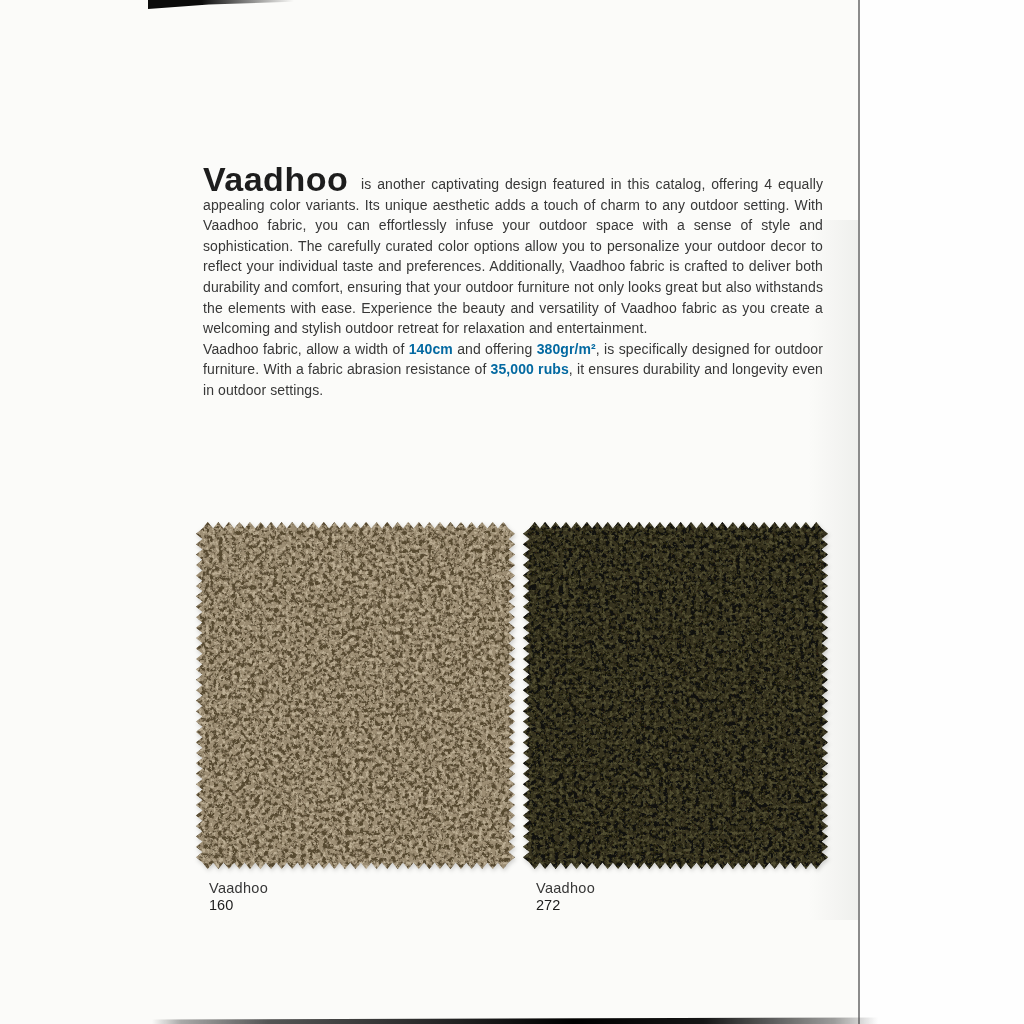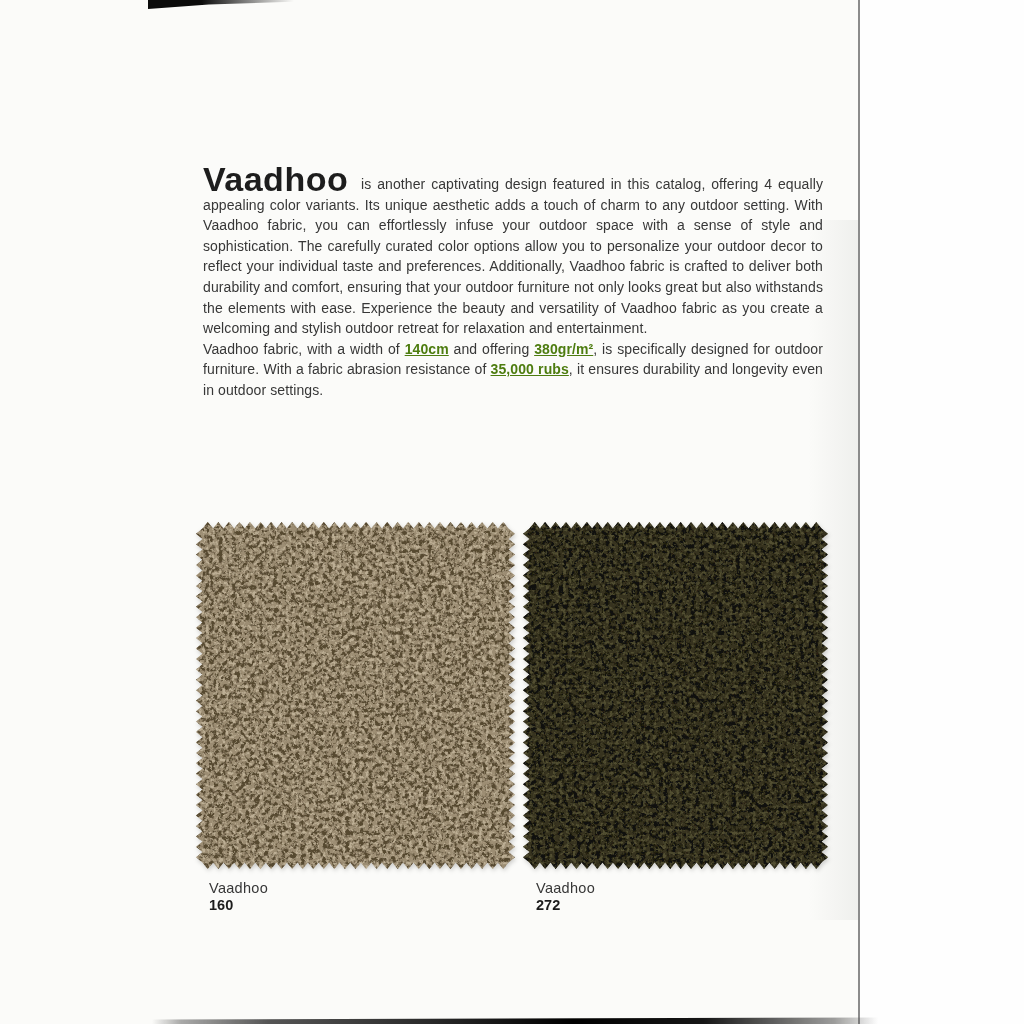--- a/index.html
+++ b/index.html
@@ -51,51 +51,51 @@
     color:var(--body-text,#373737);
     z-index:3;
   }
   .para{
     margin:0;
     font-size:14px;
     line-height:20.6px;
     text-align:justify;
     letter-spacing:.1px;
   }
-  .para b{color:#4d7c0f;text-decoration:underline;}
+  .para b{color:#0369a1;}
   .doc-title{
     font-size:34px;font-weight:700;
     color:var(--title-text,#1d1d1d);
     letter-spacing:.5px;line-height:1;
     padding-right:7px;position:relative;top:2px;
   }
   .swatches{
     position:absolute;left:196px;top:522px;
     display:flex;gap:8px;align-items:flex-start;
     z-index:3;
   }
   figure{margin:0;}
   .swatch-svg{display:block;filter:drop-shadow(1px 2px 2px rgba(0,0,0,.18));}
   figcaption{margin:11px 0 0 13px;font-size:14.5px;color:var(--body-text,#373737);}
   .s-name{letter-spacing:.3px;}
-  .s-code{font-weight:700;margin-top:1px;color:#1c1c1c;}
+  .s-code{font-weight:400;margin-top:1px;color:#1c1c1c;}
 </style>
 </head>
 <body>
 
 <div class="stage">
 
   <div class="scan-top"></div>
   <div class="edge-shade"></div>
   <div class="outside"></div>
   <div class="page-edge"></div>
 
   <div class="textblock">
     <p class="para"><span class="doc-title">Vaadhoo</span><span> is another captivating design featured in this catalog, offering 4 equally appealing color variants. Its unique aesthetic adds a touch of charm to any outdoor setting. With Vaadhoo fabric, you can effortlessly infuse your outdoor space with a sense of style and sophistication. The carefully curated color options allow you to personalize your outdoor decor to reflect your individual taste and preferences. Additionally, Vaadhoo fabric is crafted to deliver both durability and comfort, ensuring that your outdoor furniture not only looks great but also withstands the elements with ease. Experience the beauty and versatility of Vaadhoo fabric as you create a welcoming and stylish outdoor retreat for relaxation and entertainment.</span></p>
-    <p class="para"><span>Vaadhoo fabric, with a width of </span><b>140cm</b><span> and offering </span><b>380gr/m²</b><span>, is specifically designed for outdoor furniture. With a fabric abrasion resistance of </span><b>35,000 rubs</b><span>, it ensures durability and longevity even in outdoor settings.</span></p>
+    <p class="para"><span>Vaadhoo fabric, allow a width of </span><b>140cm</b><span> and offering </span><b>380gr/m²</b><span>, is specifically designed for outdoor furniture. With a fabric abrasion resistance of </span><b>35,000 rubs</b><span>, it ensures durability and longevity even in outdoor settings.</span></p>
   </div>
 
   <div class="swatches">
 
     <figure class="swatch">
       <svg class="swatch-svg" width="319" height="347" viewBox="0 0 319 347">
         <defs>
           <clipPath id="zz0">
               <polygon points="6.5,6.5 11.8,0 17.1,6.5 22.3,0 27.6,6.5 32.9,0 38.2,6.5 43.4,0 48.7,6.5 54,0 59.3,6.5 64.5,0 69.8,6.5 75.1,0 80.4,6.5 85.6,0 90.9,6.5 96.2,0 101.5,6.5 106.7,0 112,6.5 117.3,0 122.6,6.5 127.8,0 133.1,6.5 138.4,0 143.7,6.5 148.9,0 154.2,6.5 159.5,0 164.8,6.5 170.1,0 175.3,6.5 180.6,0 185.9,6.5 191.2,0 196.4,6.5 201.7,0 207,6.5 212.3,0 217.5,6.5 222.8,0 228.1,6.5 233.4,0 238.6,6.5 243.9,0 249.2,6.5 254.5,0 259.7,6.5 265,0 270.3,6.5 275.6,0 280.8,6.5 286.1,0 291.4,6.5 296.7,0 301.9,6.5 307.2,0 312.5,6.5 312.5,6.5 319,11.7 312.5,16.9 319,22.2 312.5,27.4 319,32.6 312.5,37.8 319,43 312.5,48.3 319,53.5 312.5,58.7 319,63.9 312.5,69.1 319,74.3 312.5,79.6 319,84.8 312.5,90 319,95.2 312.5,100.4 319,105.7 312.5,110.9 319,116.1 312.5,121.3 319,126.5 312.5,131.8 319,137 312.5,142.2 319,147.4 312.5,152.6 319,157.8 312.5,163.1 319,168.3 312.5,173.5 319,178.7 312.5,183.9 319,189.2 312.5,194.4 319,199.6 312.5,204.8 319,210 312.5,215.3 319,220.5 312.5,225.7 319,230.9 312.5,236.1 319,241.3 312.5,246.6 319,251.8 312.5,257 319,262.2 312.5,267.4 319,272.7 312.5,277.9 319,283.1 312.5,288.3 319,293.5 312.5,298.8 319,304 312.5,309.2 319,314.4 312.5,319.6 319,324.8 312.5,330.1 319,335.3 312.5,340.5 312.5,340.5 307.2,347 301.9,340.5 296.7,347 291.4,340.5 286.1,347 280.8,340.5 275.6,347 270.3,340.5 265,347 259.7,340.5 254.5,347 249.2,340.5 243.9,347 238.6,340.5 233.4,347 228.1,340.5 222.8,347 217.5,340.5 212.3,347 207,340.5 201.7,347 196.4,340.5 191.2,347 185.9,340.5 180.6,347 175.3,340.5 170.1,347 164.8,340.5 159.5,347 154.2,340.5 148.9,347 143.7,340.5 138.4,347 133.1,340.5 127.8,347 122.6,340.5 117.3,347 112,340.5 106.7,347 101.5,340.5 96.2,347 90.9,340.5 85.6,347 80.4,340.5 75.1,347 69.8,340.5 64.5,347 59.3,340.5 54,347 48.7,340.5 43.4,347 38.2,340.5 32.9,347 27.6,340.5 22.3,347 17.1,340.5 11.8,347 6.5,340.5 6.5,340.5 0,335.3 6.5,330.1 0,324.8 6.5,319.6 0,314.4 6.5,309.2 0,304 6.5,298.8 0,293.5 6.5,288.3 0,283.1 6.5,277.9 0,272.7 6.5,267.4 0,262.2 6.5,257 0,251.8 6.5,246.6 0,241.3 6.5,236.1 0,230.9 6.5,225.7 0,220.5 6.5,215.3 0,210 6.5,204.8 0,199.6 6.5,194.4 0,189.2 6.5,183.9 0,178.7 6.5,173.5 0,168.3 6.5,163.1 0,157.8 6.5,152.6 0,147.4 6.5,142.2 0,137 6.5,131.8 0,126.5 6.5,121.3 0,116.1 6.5,110.9 0,105.7 6.5,100.4 0,95.2 6.5,90 0,84.8 6.5,79.6 0,74.3 6.5,69.1 0,63.9 6.5,58.7 0,53.5 6.5,48.3 0,43 6.5,37.8 0,32.6 6.5,27.4 0,22.2 6.5,16.9 0,11.7"></polygon>
             </clipPath>

